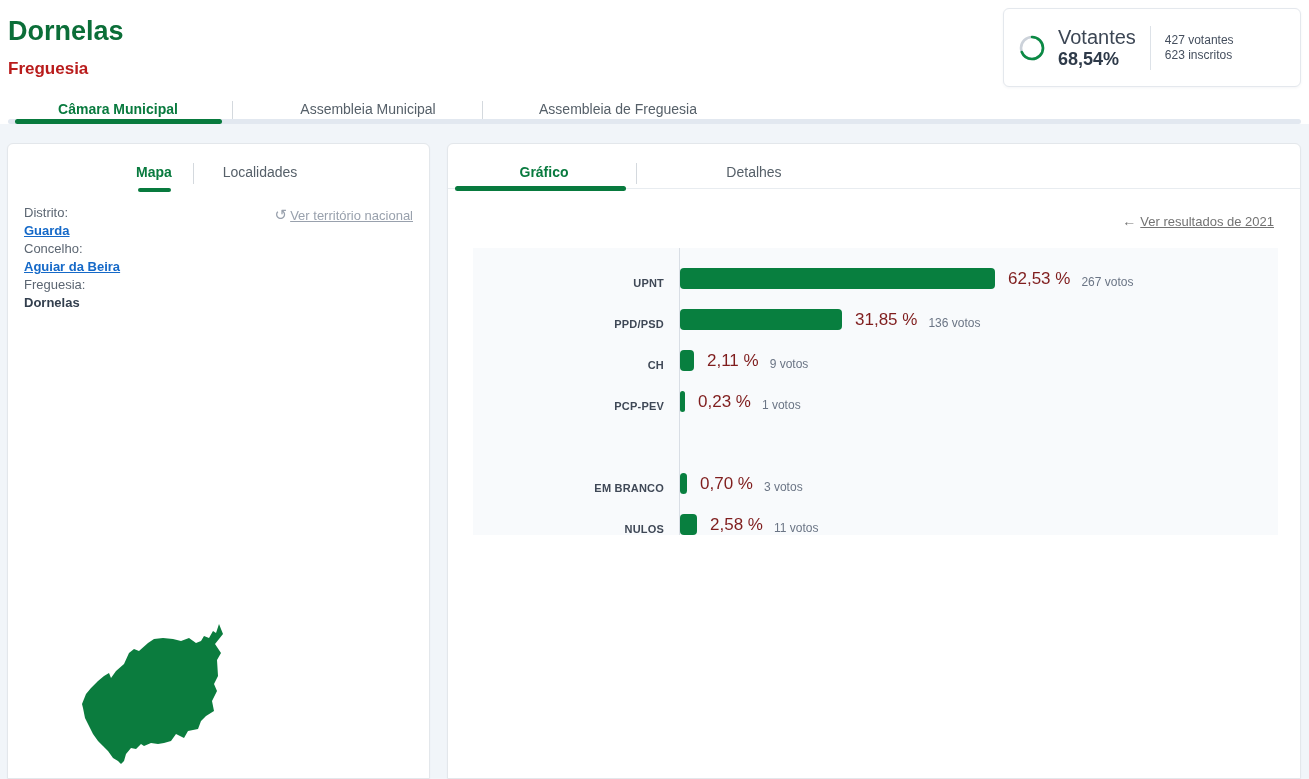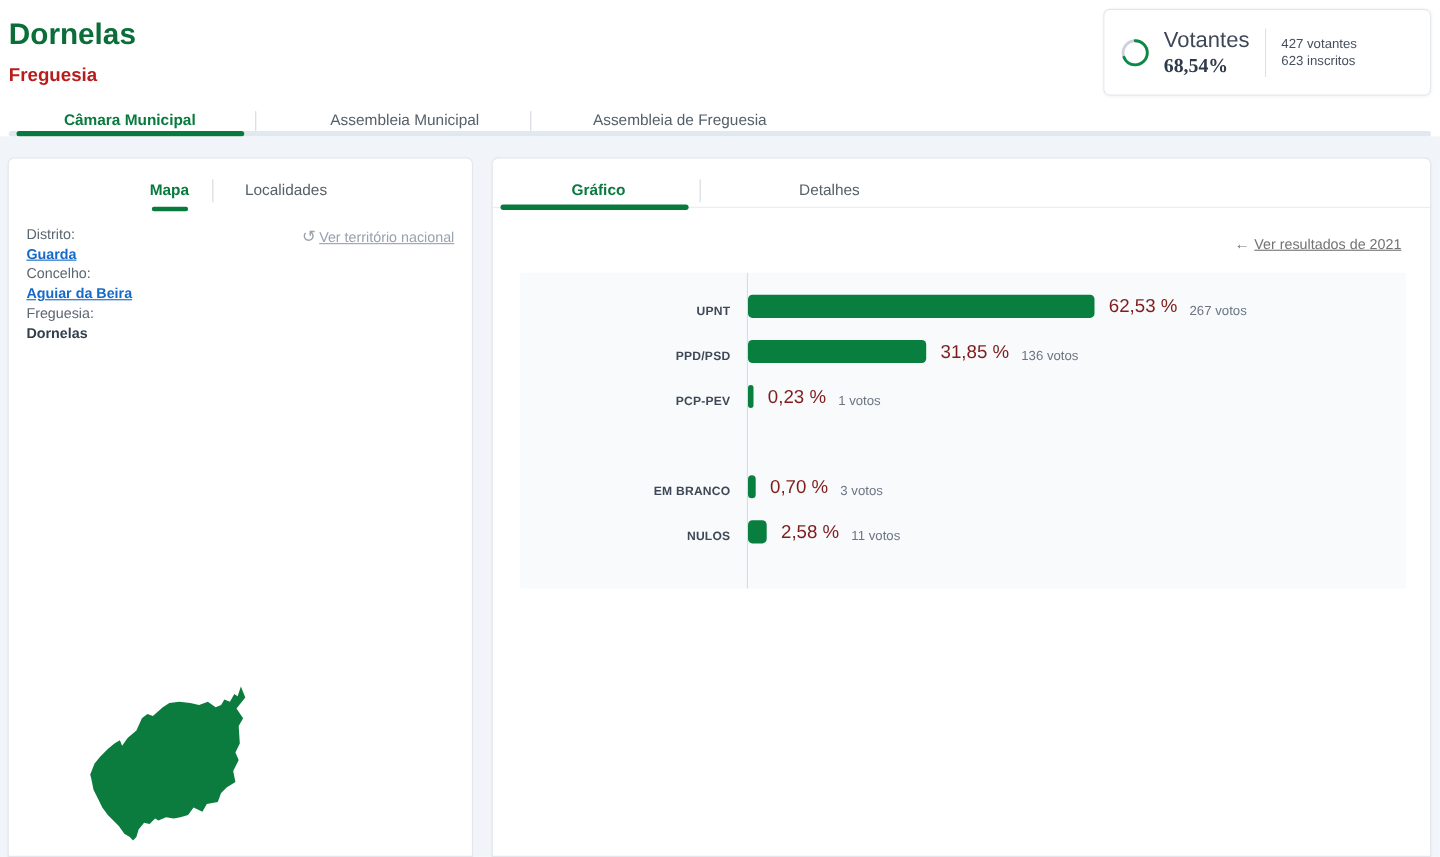--- a/index.html
+++ b/index.html
@@ -12,21 +12,21 @@
   .page-title { position:absolute; left:8px; top:16px; font-size:27px; font-weight:700; color:#0b6e38; }
   .page-subtitle { position:absolute; left:8px; top:59px; font-size:17px; font-weight:600; color:#b91c1c; }
 
   
   .turnout-card { position:absolute; left:1003px; top:8px; width:298px; height:79px;
     background:#fff; border:1px solid #e4e8ed; border-radius:6px;
     box-shadow:0 1px 3px rgba(40,60,90,.05); display:flex; align-items:center; padding:0 14px; }
   .turnout-ring { width:28px; height:28px; flex:0 0 28px; margin-right:12px; }
   .turnout-main { margin-right:14px; }
   .turnout-label { font-size:20px; color:#3c4654; }
-  .turnout-percent { font-size:18px; font-weight:700; color:#2e3a49;font-family:Liberation Serif, serif; }
+  .turnout-percent { font-size:18px; font-weight:700; color:#2e3a49; }
   .turnout-divider { width:1px; height:44px; background:#dde2e8; margin-right:14px; }
   .turnout-side { font-size:12px; color:#454f5e; line-height:15px; }
 
   
   .main-tabs { position:absolute; left:0; top:101px; width:100%; height:22px; }
   .main-tab { position:absolute; top:0; font-size:14px; color:#566069; cursor:pointer; transform:translateX(-50%); white-space:nowrap; }
   .main-tab.active { color:#087a3e; font-weight:700; }
   .main-tab-divider { position:absolute; top:0; width:1px; height:21px; background:#d4d9de; }
   .main-track { position:absolute; left:8px; right:8px; top:119px; height:5px; background:#e2e8f0; border-radius:3px; }
   .main-track-active { position:absolute; left:15px; top:119px; width:207px; height:5px; background:#087a3e; border-radius:3px; }
@@ -147,20 +147,26 @@
           <div class="cpct">62,53 %</div>
           <div class="cvotes">267 votos</div>
         </div>
         <div class="crow">
           <div class="clabel">PPD/PSD</div>
           <div class="cbar" style="width: 162px; background: rgb(8, 127, 63);"></div>
           <div class="cpct">31,85 %</div>
           <div class="cvotes">136 votos</div>
         </div>
         <div class="crow">
+          <div class="clabel">CH</div>
+          <div class="cbar" style="width: 14px; background: rgb(8, 127, 63);"></div>
+          <div class="cpct">2,11 %</div>
+          <div class="cvotes">9 votos</div>
+        </div>
+        <div class="crow">
           <div class="clabel">PCP-PEV</div>
           <div class="cbar" style="width: 5px; background: rgb(8, 127, 63);"></div>
           <div class="cpct">0,23 %</div>
           <div class="cvotes">1 votos</div>
         </div>
         <div class="crow-spacer"></div>
         <div class="crow">
           <div class="clabel">EM BRANCO</div>
           <div class="cbar" style="width: 7px; background: rgb(8, 127, 63);"></div>
           <div class="cpct">0,70 %</div>

